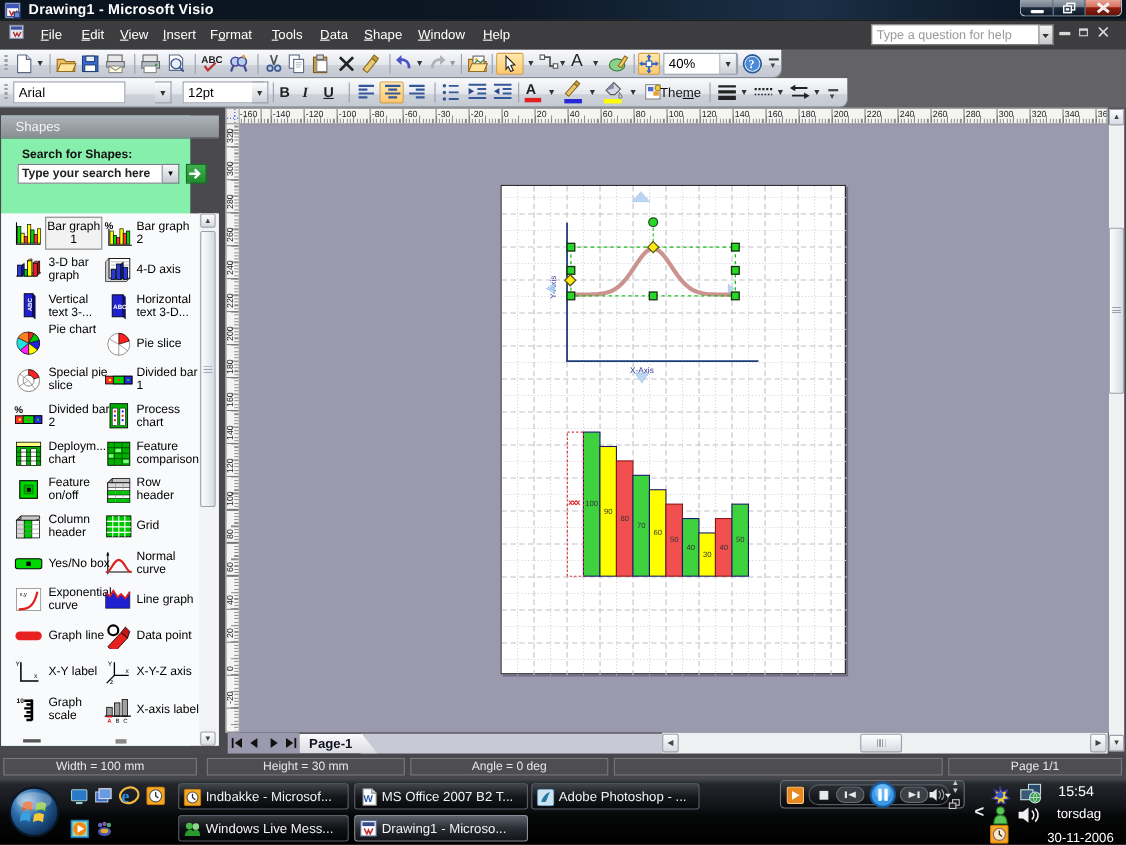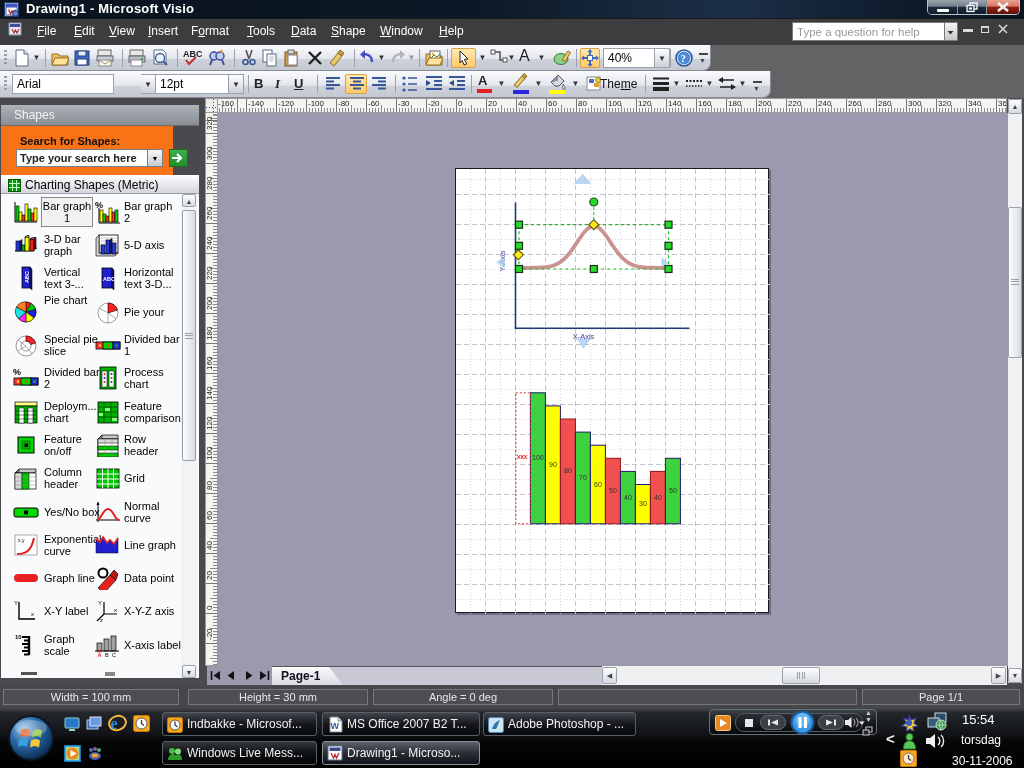--- a/index.html
+++ b/index.html
@@ -24,21 +24,21 @@
 #tb2{left:0;top:71px;width:771px;height:27px}
 .grip{position:absolute;top:5px;width:3px;height:16px;background:repeating-linear-gradient(#9aa0aa 0 2px,transparent 2px 4px)}
 .tsep{position:absolute;top:4px;width:1px;height:18px;background:#9aa0ac}
 .ticon{position:absolute;top:3px;width:20px;height:20px}
 .tdrop{position:absolute;top:3px;width:11px;height:20px;font-size:8px;color:#333;text-align:center;line-height:20px}
 .orange{background:linear-gradient(#ffe9b0,#ffc96c);border:1px solid #d8a048;border-radius:2px}
 .combo{position:absolute;top:3px;height:20px;background:#fff;border:1px solid #9aa0ac;font-size:12px;color:#000;padding:2px 0 0 4px}
 .cdrop{position:absolute;top:3px;width:15px;height:20px;background:linear-gradient(#fdfdfd,#ccd0d8);border:1px solid #9aa0ac;border-left:none;text-align:center;font-size:8px;line-height:20px;color:#333}
 .bld{font-weight:bold;font-size:13px;color:#222;position:absolute;top:5px}
 
-#panel{left:1px;top:105px;width:172px;height:573px;background:#f97316}
+#panel{left:1px;top:105px;width:172px;height:573px;background:#86efac}
 #panelhdr{left:0;top:0;width:198px;height:21px;background:linear-gradient(#aeb2b9 0%,#9b9fa6 50%,#898d94 100%);border-bottom:1px solid #6a6e74}
 #panelhdr span{color:#f4f4f4;font-size:12px;position:absolute;left:13px;top:3px}
 #searchlbl{left:19px;top:30px;font-size:11px;font-weight:bold;color:#111}
 #searchbox{left:15px;top:44px;width:132px;height:18px;background:#fff;border:1px solid #7a7e86;font-size:11px;font-weight:bold;color:#222;padding:2px 0 0 3px}
 #searchdrop{left:147px;top:44px;width:15px;height:18px;background:linear-gradient(#f8f8f8,#c6cad2);border:1px solid #7a7e86;border-left:none;text-align:center;font-size:7px;line-height:17px}
 #searchgo{left:168px;top:44px;width:19px;height:18px;background:linear-gradient(#3fae4c,#1e8e2c);border:1px solid #157022}
 #stencilhdr{left:0;top:70px;width:198px;height:19px;background:linear-gradient(#fcfcfd,#d2d5dc);border-top:1px solid #fff;border-bottom:1px solid #9a9ea6;font-size:12px;color:#000}
 #shapelist{left:0;top:89px;width:198px;height:484px;background:#f9fafc;overflow:hidden}
 .sitem{position:absolute;font-size:11px;color:#000;line-height:12px}
 .sicon{position:absolute;width:26px;height:24px}
@@ -237,21 +237,21 @@
       <circle cx="10" cy="10" r="6.5" fill="#4a8ad8"></circle>
       <text x="6.5" y="14" font-size="11" font-weight="bold" fill="#fff" font-family="Liberation Serif">?</text>
     </svg>
 <div class="abs" style="left:699px;top:8px;width:9px;height:2px;background:#444"></div>
 <div class="abs" style="left:699px;top:12px;font-size:7px;color:#444">▼</div>
 </div>
 <div class="abs tbar" id="tb2">
 <div class="grip" style="left:4px"></div>
 <div class="combo" style="left:12px;width:102px">Arial</div>
 <div class="cdrop" style="left:141px">▼</div>
-<div class="combo" style="left:155px;width:74px">12pt</div>
+<div class="combo" style="left:166px;width:74px">12pt</div>
 <div class="cdrop" style="left:229px">▼</div>
 <div class="tsep" style="left:248px"></div>
 <div class="bld" style="left:254px">B</div>
 <div class="bld" style="left:275px;font-style:italic;font-family:'Liberation Serif'">I</div>
 <div class="bld" style="left:294px;text-decoration:underline">U</div>
 <div class="tsep" style="left:317px"></div>
 <svg class="ticon" style="left:323px">
       <path d="M3 4h14M3 7.5h8M3 11h14M3 14.5h8" stroke="#36589a" stroke-width="2"></path>
     </svg>
 <div class="ticon orange" style="left:345px;width:22px"></div>
@@ -323,27 +323,20 @@
 <div class="abs" id="panel">
   <div class="abs" id="panelhdr">
       <span>Shapes</span>
     </div>
   <div class="abs" id="searchlbl">Search for Shapes:</div>
   <div class="abs" id="searchbox">Type your search here</div>
   <div class="abs" id="searchdrop">▼</div>
   <div class="abs" id="searchgo"><svg width="17" height="16">
         <path d="M2 8h8M7 4l4 4-4 4" stroke="#fff" stroke-width="2.2" fill="none"></path>
       </svg></div>
-  <div class="abs" id="stencilhdr">
-      <svg style="position:absolute;left:7px;top:3px" width="13" height="13">
-        <rect x="0.5" y="0.5" width="12" height="12" fill="#00a000" stroke="#005000"></rect>
-        <path d="M1 4.5h11M1 8.5h11M4.5 1v11M8.5 1v11" stroke="#c8ffc8" stroke-width="1"></path>
-      </svg>
-      <span style="position:absolute;left:24px;top:2px">Charting Shapes (Metric)</span>
-    </div>
   <div class="abs" id="shapelist">
       <svg class="sicon" style="left:12px;top:6px" viewBox="0 0 26 24">
         <path d="M2 2v20h22" stroke="#000" fill="none"></path>
         <rect x="3" y="6" width="3" height="15" fill="#00d800" stroke="#000" stroke-width=".6"></rect>
         <rect x="6" y="12" width="3" height="9" fill="#ffff00" stroke="#000" stroke-width=".6"></rect>
         <rect x="9" y="15" width="3" height="6" fill="#ff3030" stroke="#000" stroke-width=".6"></rect>
         <rect x="12" y="4" width="3" height="17" fill="#ffff00" stroke="#000" stroke-width=".6"></rect>
         <rect x="15" y="9" width="3" height="12" fill="#00d800" stroke="#000" stroke-width=".6"></rect>
         <rect x="18" y="13" width="3" height="8" fill="#ff3030" stroke="#000" stroke-width=".6"></rect>
         <rect x="21" y="8" width="3" height="13" fill="#ffff00" stroke="#000" stroke-width=".6"></rect>
@@ -374,21 +367,21 @@
       <div class="sitem" style="left:43px;top:39px">3-D bar<br>graph</div>
       <svg class="sicon" style="left:94px;top:39px" viewBox="0 0 26 24">
         <rect x="4" y="2" width="19" height="18" fill="#fff" stroke="#000" stroke-width=".8"></rect>
         <path d="M4 2L1 5v18h19l3-3H4z" fill="#d0d0d0" stroke="#000" stroke-width=".6"></path>
         <path d="M6 5h17M6 8h17M6 11h17M6 14h17" stroke="#999" stroke-width=".6"></path>
         <rect x="6" y="12" width="4" height="9" fill="#2838d8" stroke="#000" stroke-width=".7"></rect>
         <rect x="11" y="7" width="4" height="14" fill="#2838d8" stroke="#000" stroke-width=".7"></rect>
         <path d="M15 7l2-1.5v14L15 21z" fill="#1828a8" stroke="#000" stroke-width=".7"></path>
         <rect x="17" y="10" width="4" height="11" fill="#2838d8" stroke="#000" stroke-width=".7"></rect>
       </svg>
-      <div class="sitem" style="left:123px;top:45px">5-D axis</div>
+      <div class="sitem" style="left:123px;top:45px">4-D axis</div>
       <svg class="sicon" style="left:12px;top:72px" viewBox="0 0 26 24">
         <rect x="9" y="1" width="8" height="21" fill="#2020d0" stroke="#000" stroke-width=".8"></rect>
         <path d="M17 1l2 2v21l-2-2z" fill="#101090" stroke="#000" stroke-width=".5"></path>
         <text x="11" y="18" font-size="5.5" font-weight="bold" fill="#fff" transform="rotate(-90 13 15)" font-family="Liberation Sans">ABC</text>
       </svg>
       <div class="sitem" style="left:43px;top:72px">Vertical<br>text 3-...</div>
       <svg class="sicon" style="left:94px;top:72px" viewBox="0 0 26 24">
         <rect x="7" y="2" width="10" height="20" fill="#2020d0" stroke="#000" stroke-width=".8"></rect>
         <path d="M17 2l2 2v20l-2-2z" fill="#101090" stroke="#000" stroke-width=".5"></path>
         <text x="8" y="14.5" font-size="5.5" font-weight="bold" fill="#fff" font-family="Liberation Sans">ABC</text>
@@ -403,21 +396,21 @@
         <path d="M13 12L13 22A10 10 0 015.5 18.5z" fill="#ff20ff" stroke="#000" stroke-width=".5"></path>
         <path d="M13 12L5.5 18.5A10 10 0 013.4 7z" fill="#20e0e0" stroke="#000" stroke-width=".5"></path>
         <path d="M13 12L3.4 7A10 10 0 0113 2z" fill="#ff8020" stroke="#000" stroke-width=".5"></path>
       </svg>
       <div class="sitem" style="left:43px;top:100px">Pie chart</div>
       <svg class="sicon" style="left:94px;top:106px" viewBox="0 0 26 24">
         <circle cx="13" cy="13" r="10" fill="#fff" stroke="#888" stroke-width=".8"></circle>
         <path d="M13 13L13 3A10 10 0 0122.5 10z" fill="#ff2020" stroke="#000" stroke-width=".6"></path>
         <path d="M13 13L4 8M13 13L13 23M13 13L21 19" stroke="#888" stroke-width=".7"></path>
       </svg>
-      <div class="sitem" style="left:123px;top:112px">Pie your</div>
+      <div class="sitem" style="left:123px;top:112px">Pie slice</div>
       <svg class="sicon" style="left:12px;top:139px" viewBox="0 0 26 24">
         <circle cx="13" cy="13" r="10" fill="#fff" stroke="#888" stroke-width=".9"></circle>
         <circle cx="13" cy="13" r="5" fill="#fff" stroke="#888" stroke-width=".9"></circle>
         <path d="M13 3A10 10 0 0122.5 10L17.8 11.5A5 5 0 0013 8z" fill="#ff2020" stroke="#000" stroke-width=".6"></path>
         <path d="M13 13L5 7M13 13L4.5 18M13 13l6 8" stroke="#888" stroke-width=".7"></path>
       </svg>
       <div class="sitem" style="left:43px;top:139px">Special pie<br>slice</div>
       <svg class="sicon" style="left:94px;top:139px" viewBox="0 0 26 24">
         <rect x="1" y="9" width="24" height="7" fill="#ff3030" stroke="#000" stroke-width=".8"></rect>
         <rect x="8" y="9" width="10" height="7" fill="#00d800" stroke="#000" stroke-width=".8"></rect>

